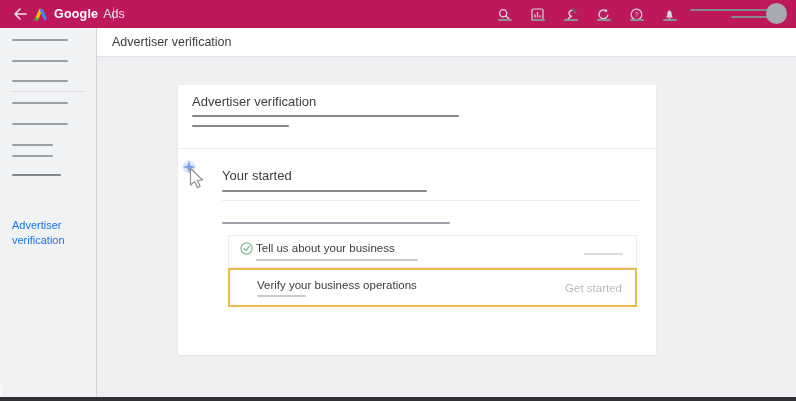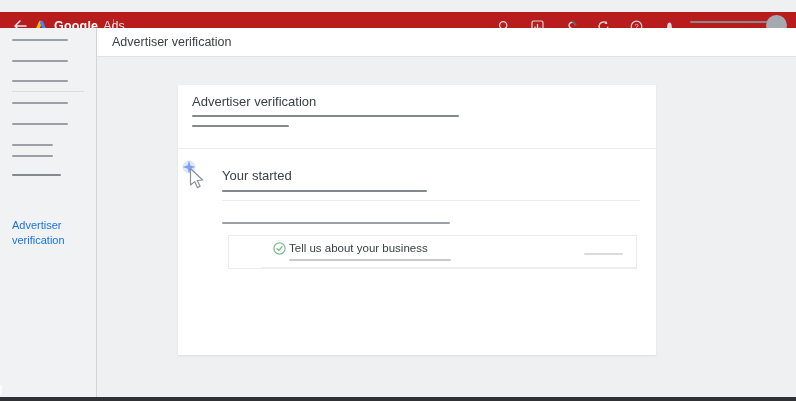--- a/index.html
+++ b/index.html
@@ -1,21 +1,21 @@
 <!DOCTYPE html>
 <html><head>
 <meta charset="utf-8">
 <style>
   * { margin:0; padding:0; box-sizing:border-box; }
   html,body { width:796px; height:401px; }
   body { font-family:"Liberation Sans", sans-serif; }
   .screen { position:relative; width:796px; height:401px; background:#eff0f2; overflow:hidden; }
 
   
-  .topbar { position:absolute; left:0; top:12px; width:796px; height:29px; background:#b91c1c; display:flex; align-items:center; }
+  .topbar { position:absolute; left:0; top:0; width:796px; height:29px; background:#be185d; display:flex; align-items:center; }
   .back-btn { position:absolute; left:10px; top:0; height:28px; width:20px; color:#e8eaed; font-size:14px; display:flex; align-items:center; justify-content:center; cursor:pointer; }
   .brand { position:absolute; left:33px; top:0; height:28px; display:flex; align-items:center; gap:5px; }
   .brand-google { color:#ffffff; font-size:12.5px; font-weight:700; letter-spacing:.2px; }
   .brand-ads { color:#e3e5e8; font-size:12.5px; }
   .tb-divider { position:absolute; left:113px; top:7px; width:1px; height:14px; background:rgba(255,255,255,.38); }
   .tb-title { position:absolute; left:123px; top:0; height:28px; display:flex; align-items:center; color:#eceef0; font-size:12.5px; }
   .tb-icons { position:absolute; left:488px; top:0; height:28px; display:flex; }
   .tb-ic { position:relative; width:33px; height:28px; display:flex; align-items:center; justify-content:center; cursor:pointer; }
   .tb-ic svg { display:block; }
   .tb-ic .ic-underline { position:absolute; left:50%; transform:translateX(-50%); bottom:7px; width:14px; height:2px; background:#8d9195; border-radius:1px; }
@@ -37,21 +37,21 @@
   .sb-link { position:absolute; left:12px; top:190px; width:74px; font-size:11px; line-height:1.35; color:#1a73e8; cursor:pointer; }
 
   
   .card { position:absolute; left:178px; top:85px; width:478px; height:270px; background:#ffffff; box-shadow:0 1px 2px rgba(0,0,0,.08); }
   .card-title { position:absolute; left:14px; top:9px; font-size:13px; color:#3c4043; }
   .card-divider { position:absolute; left:0; top:63px; width:478px; height:1px; background:#ececee; }
   .cursor-wrap { position:absolute; left:3px; top:74px; width:32px; height:34px; }
   .status-title { position:absolute; left:44px; top:83px; font-size:13px; color:#3c4043; }
 
   
-  .checklist { position:absolute; left:50px; top:150px; width:409px; background:#fff; border:1px solid #ececee;padding-left:33px; }
+  .checklist { position:absolute; left:50px; top:150px; width:409px; background:#fff; border:1px solid #ececee; }
   .task-row { position:relative; }
   .task-row.r1 { height:32px; border-bottom:1px solid #ececee; }
   .task-row.r2 { height:36px; }
   .task-row.r3 { height:39px; border:2px solid #eaba4b; margin:0 -1px -1px -1px; }
   .task-check { position:absolute; left:11px; }
   .task-label { position:absolute; left:27px; font-size:11.5px; color:#3c4043; white-space:nowrap; }
   .get-started { position:absolute; right:13px; top:12px; font-size:11.5px; color:#b7babd; cursor:pointer; }
 
   .bottom-strip { position:absolute; left:0; bottom:0; width:796px; height:4px; background:#303134; }
   .corner-notch { position:absolute; left:0; bottom:6px; width:2px; height:10px; background:#fafbfc; }
@@ -172,19 +172,24 @@
             <circle cx="6.5" cy="6.5" r="5.6" fill="none" stroke="#7cbd8f" stroke-width="1.2"></circle>
             <path d="M4 6.8 L5.9 8.6 L9.1 4.5" fill="none" stroke="#7cbd8f" stroke-width="1.3" stroke-linecap="round" stroke-linejoin="round"></path>
           </svg>
         </span>
         <span class="task-label" style="top:6px;">Tell us about your business</span>
         <div class="line light" style="left:27px; top:23px; width:162px;"></div>
         <div class="line light" style="right:13px; left:auto; top:17px; width:39px; background:#dadbdd;"></div>
       </div>
 
 
+      <div class="task-row r3">
+        <span class="task-label" style="top:9px;">Verify your business operations</span>
+        <div class="line light" style="left:27px; top:25px; width:49px;"></div>
+        <span class="get-started">Get started</span>
+      </div>
 
     </div>
   </div>
 
   <div class="corner-notch"></div>
   <div class="bottom-strip"></div>
 </div>
 
 </body></html>

